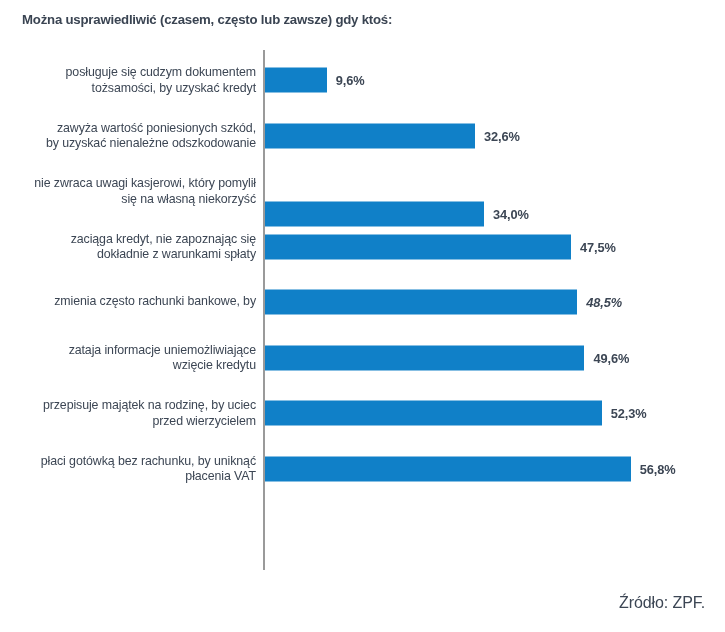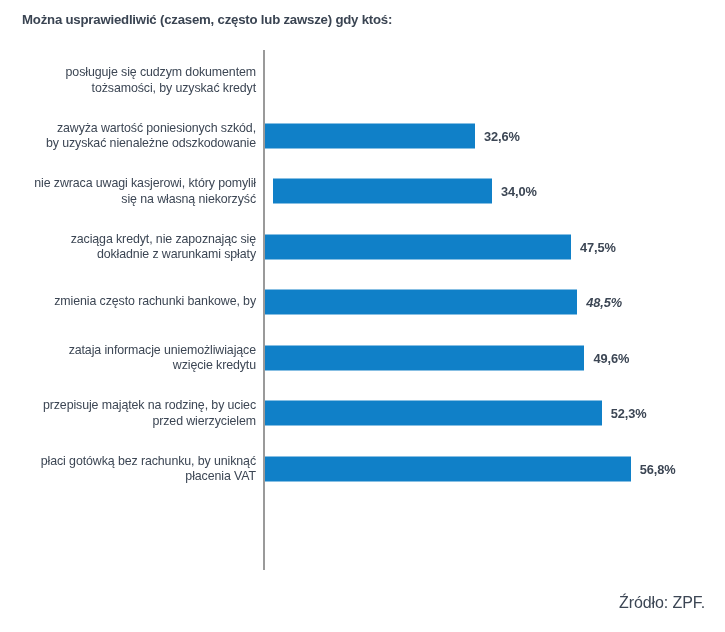--- a/index.html
+++ b/index.html
@@ -117,37 +117,41 @@
   <div id="chart-title">Można usprawiedliwić (czasem, często lub zawsze) gdy ktoś:</div>
 
   <div id="plot-area">
     <div id="category-axis-line"></div>
 
   <div class="bar-row" style="top: 4px;">
         <div class="bar-category-label">
           <div>posługuje się cudzym dokumentem</div>
           <div>tożsamości, by uzyskać kredyt</div>
         </div>
+        <div class="bar-track" style="left: 265px;">
+          <div class="bar-fill" style="width: 61.824px; background: rgb(16, 128, 200);"></div>
+          <div class="bar-value-label">9,6%</div>
+        </div>
       </div>
       <div class="bar-row" style="top: 59.5px;">
         <div class="bar-category-label">
           <div>zawyża wartość poniesionych szkód,</div>
           <div>by uzyskać nienależne odszkodowanie</div>
         </div>
         <div class="bar-track" style="left: 265px;">
           <div class="bar-fill" style="width: 209.944px; background: rgb(16, 128, 200);"></div>
           <div class="bar-value-label">32,6%</div>
         </div>
       </div>
       <div class="bar-row" style="top: 115px;">
         <div class="bar-category-label">
           <div>nie zwraca uwagi kasjerowi, który pomylił</div>
           <div>się na własną niekorzyść</div>
         </div>
-        <div class="bar-track" style="left: 273px;">
+        <div class="bar-track" style="left: 265px; margin-top: 23px;">
           <div class="bar-fill" style="width: 218.96px; background: rgb(16, 128, 200);"></div>
           <div class="bar-value-label">34,0%</div>
         </div>
       </div>
       <div class="bar-row" style="top: 170.5px;">
         <div class="bar-category-label">
           <div>zaciąga kredyt, nie zapoznając się</div>
           <div>dokładnie z warunkami spłaty</div>
         </div>
         <div class="bar-track" style="left: 265px;">

